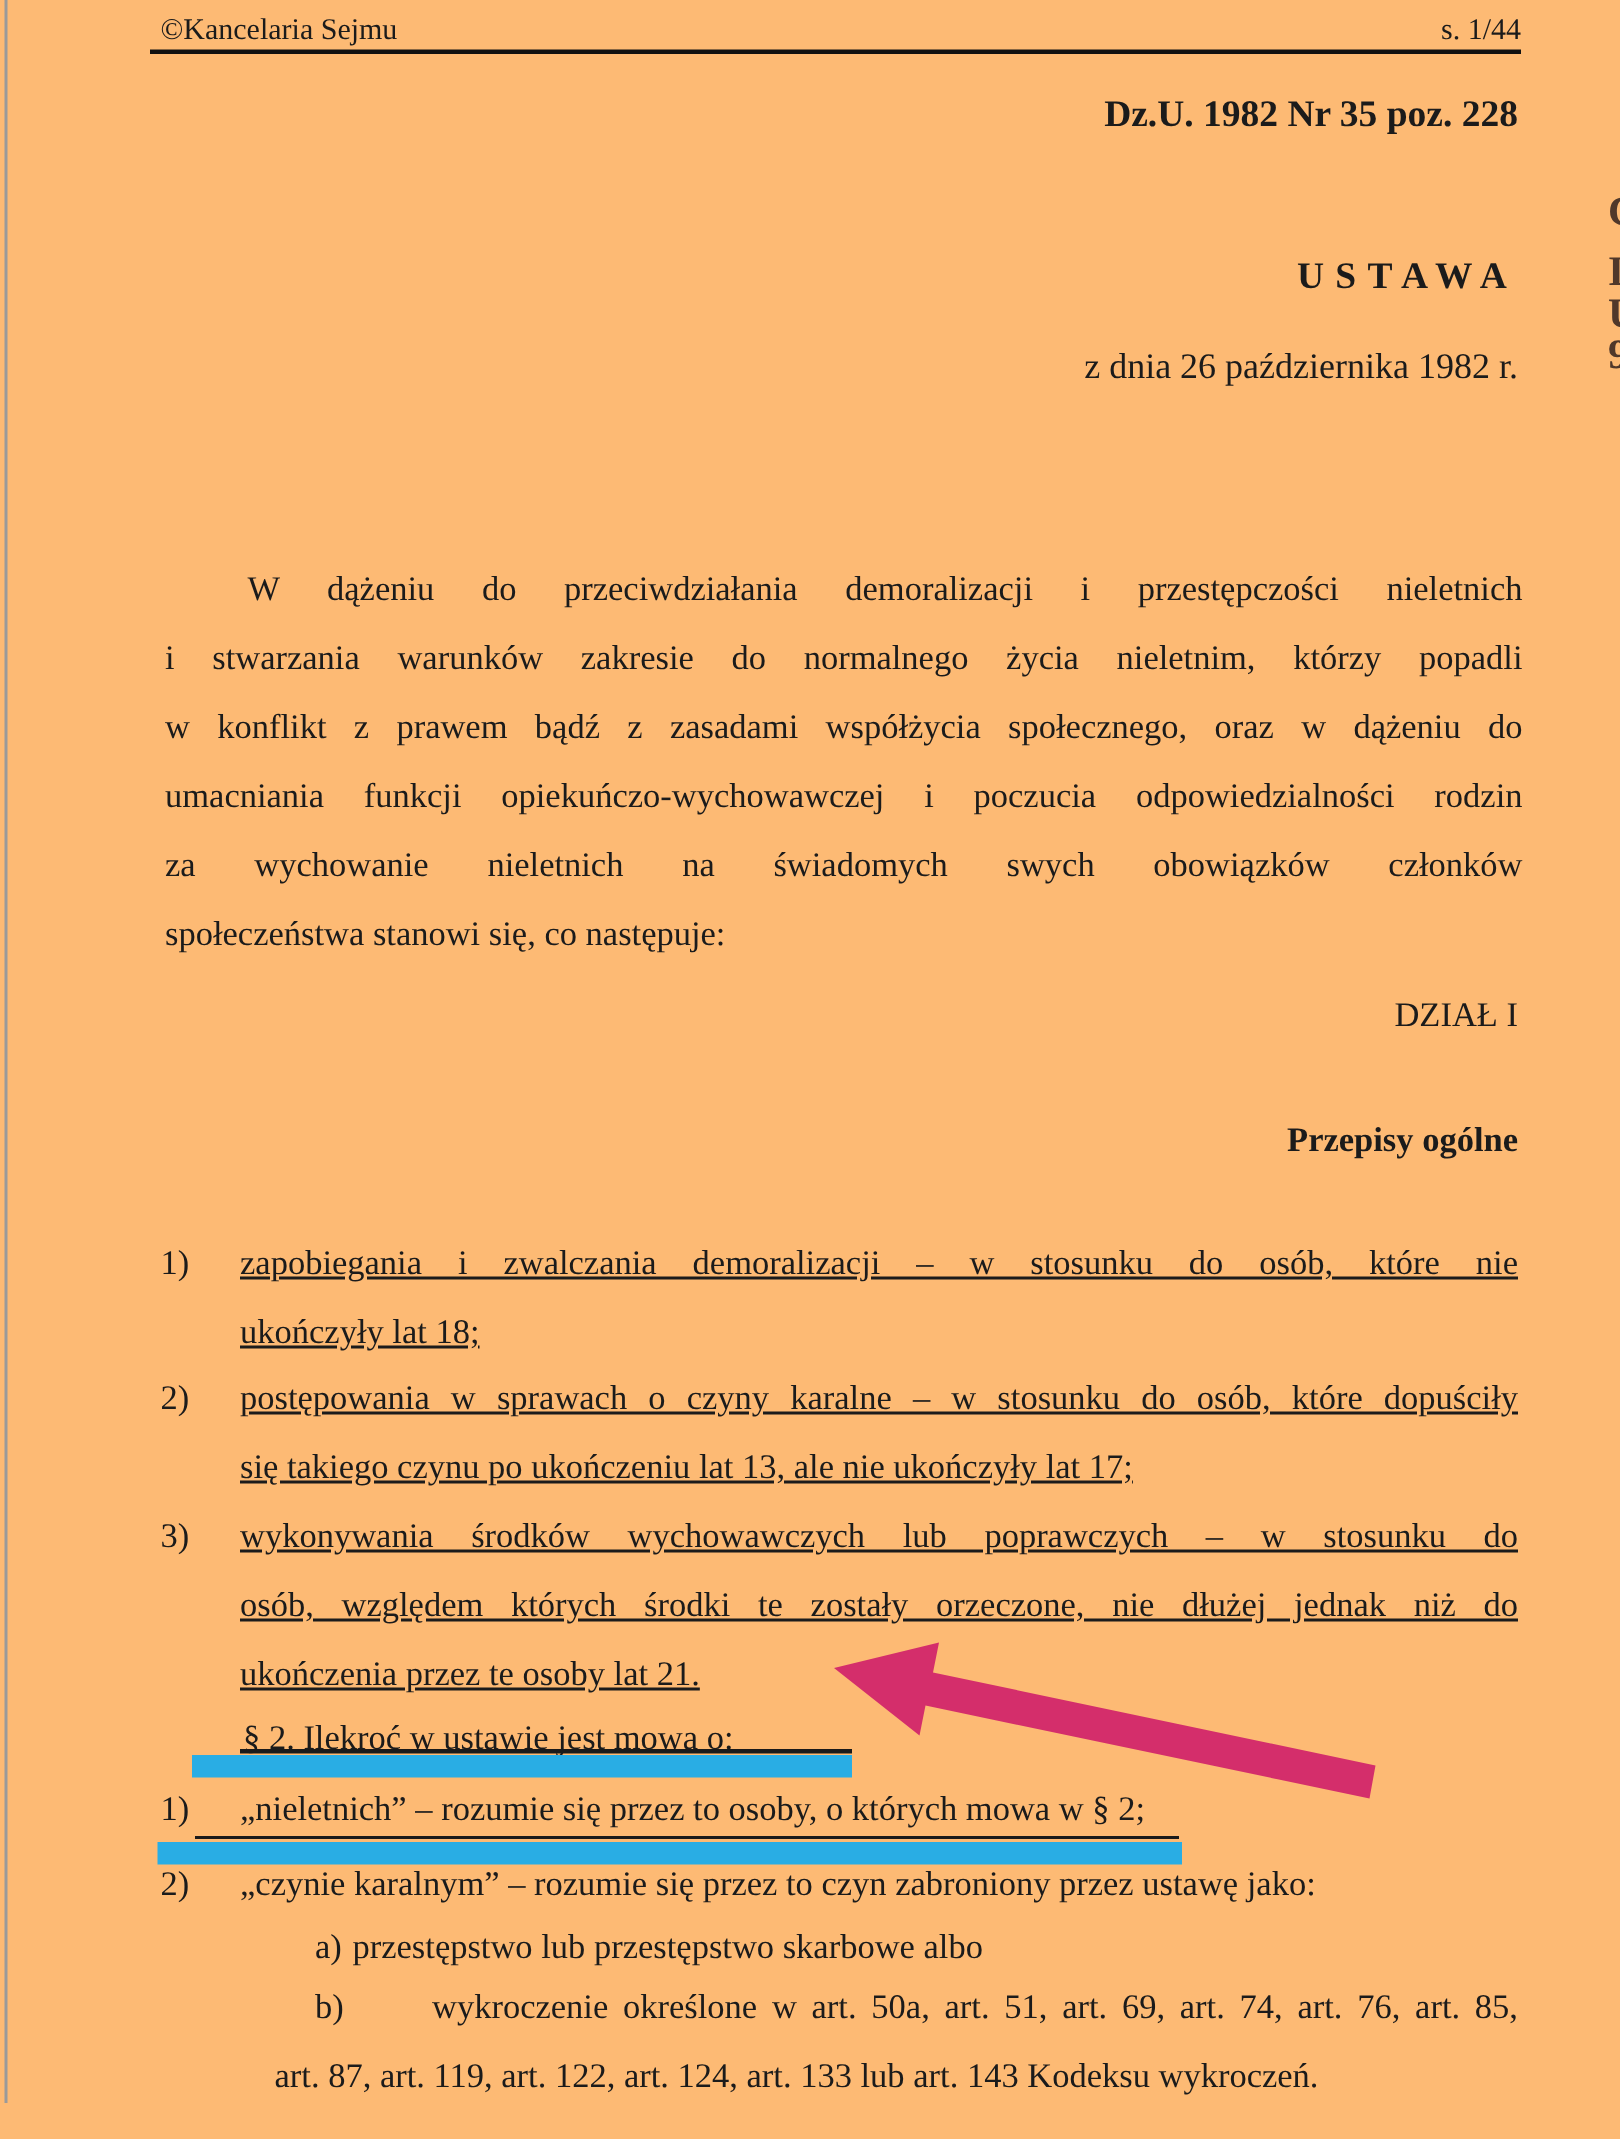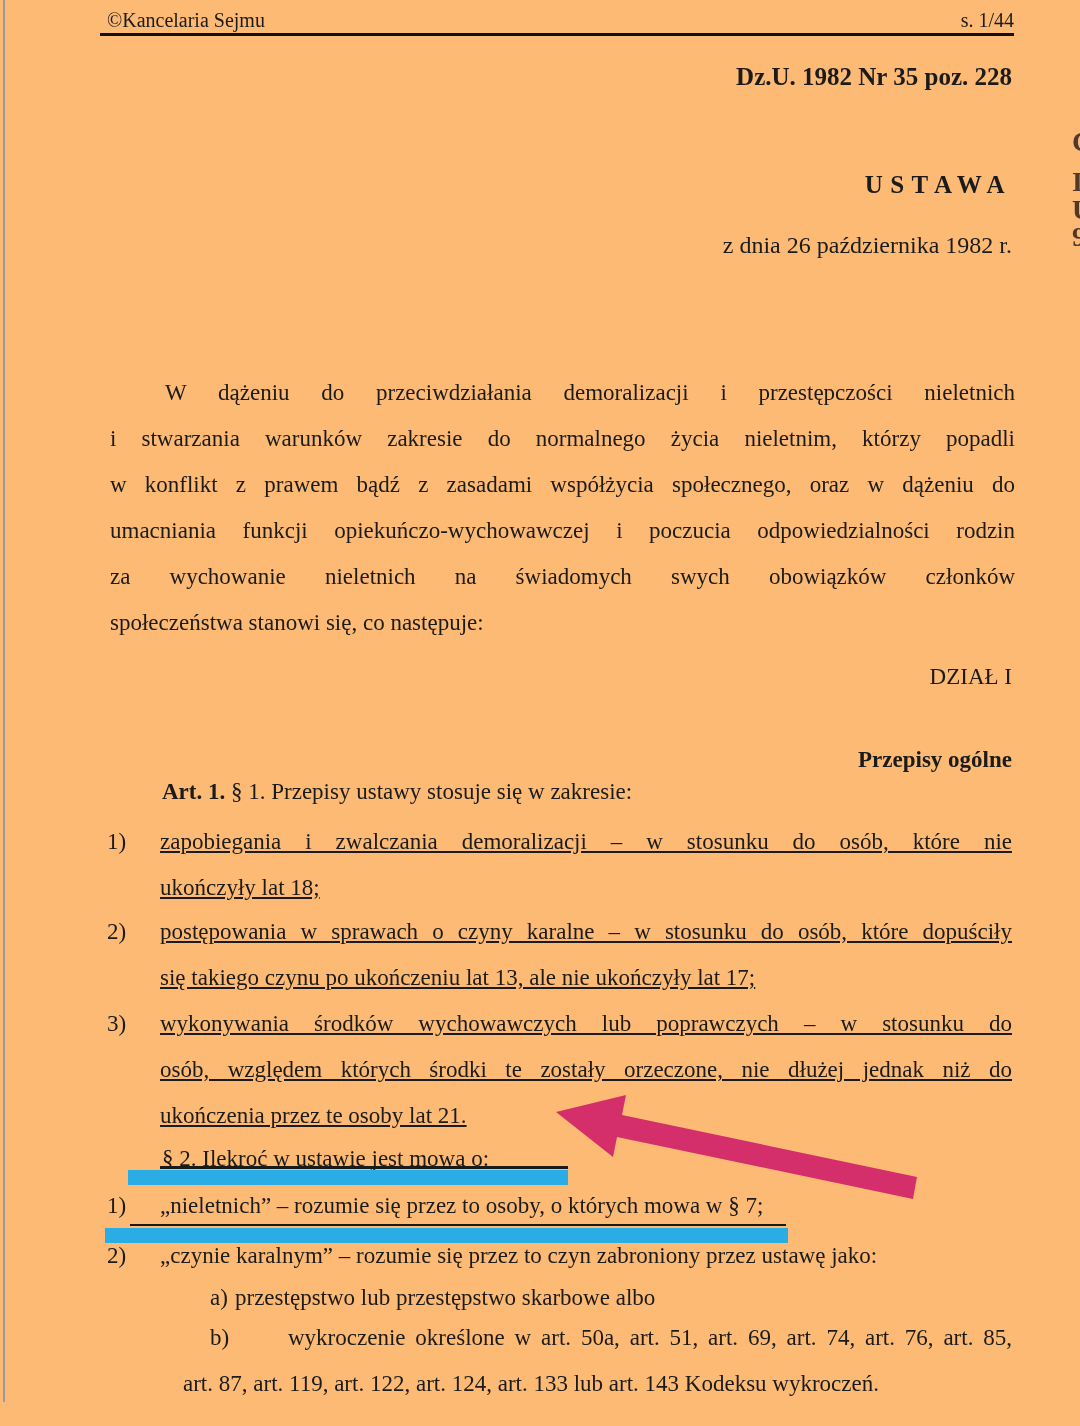--- a/index.html
+++ b/index.html
@@ -61,23 +61,20 @@
     <div class="jl">i stwarzania warunków zakresie do normalnego życia nieletnim, którzy popadli</div>
     <div class="jl">w konflikt z prawem bądź z zasadami współżycia społecznego, oraz w dążeniu do</div>
     <div class="jl">umacniania funkcji opiekuńczo-wychowawczej i poczucia odpowiedzialności rodzin</div>
     <div class="jl">za wychowanie nieletnich na świadomych swych obowiązków członków</div>
     <div class="ll">społeczeństwa stanowi się, co następuje:</div>
   </div>
 
   <div class="abs centered line1" style="top:662px;">DZIAŁ I</div>
   <div class="abs centered line1" style="top:724px;font-weight:bold;margin-top:21px;">Przepisy ogólne</div>
 
-  <div class="abs line1" style="left:107px;width:905px;top:777px;text-indent:55px;">
-    <span style="font-weight:bold;">Art. 1.</span><span> § 1. Przepisy ustawy stosuje się w zakresie:</span>
-  </div>
 
   <div class="hang" style="top:819px;">
     <span class="num">1)</span>
     <div class="cnt">
       <div class="jl">zapobiegania i zwalczania demoralizacji – w stosunku do osób, które nie</div>
       <div class="ll">ukończyły lat 18;</div>
     </div>
   </div>
 
   <div class="hang" style="top:909px;">
@@ -96,21 +93,21 @@
       <div class="ll">ukończenia przez te osoby lat 21.</div>
     </div>
   </div>
 
   <div class="abs line1" style="left:107px;width:905px;top:1144px;text-indent:55px;">§ 2. Ilekroć w ustawie jest mowa o:</div>
   <div class="uline" style="left:160px;top:1166px;width:408px;"></div>
   <div class="bar" style="left: 128px; top: 1170px; width: 440px; background: rgb(41, 173, 228);"></div>
 
   <div class="abs" style="left:107px;width:905px;top:1191px;">
     <span class="abs line1" style="left:0;">1)</span>
-    <div class="line1 ll" style="margin-left:53px;">„nieletnich” – rozumie się przez to osoby, o których mowa w § 7;</div>
+    <div class="line1 ll" style="margin-left:53px;">„nieletnich” – rozumie się przez to osoby, o których mowa w § 2;</div>
   </div>
   <div class="uline" style="left:130px;top:1224px;width:656px;height:2px;"></div>
   <div class="bar" style="left: 105px; top: 1228px; width: 683px; background: rgb(41, 173, 228);"></div>
 
   <div class="abs" style="left:107px;width:905px;top:1241px;">
     <span class="abs line1" style="left:0;">2)</span>
     <div class="line1 ll" style="margin-left:53px;">„czynie karalnym” – rozumie się przez to czyn zabroniony przez ustawę jako:</div>
   </div>
 
   <div class="abs" style="left:183px;width:829px;top:1283px;">

